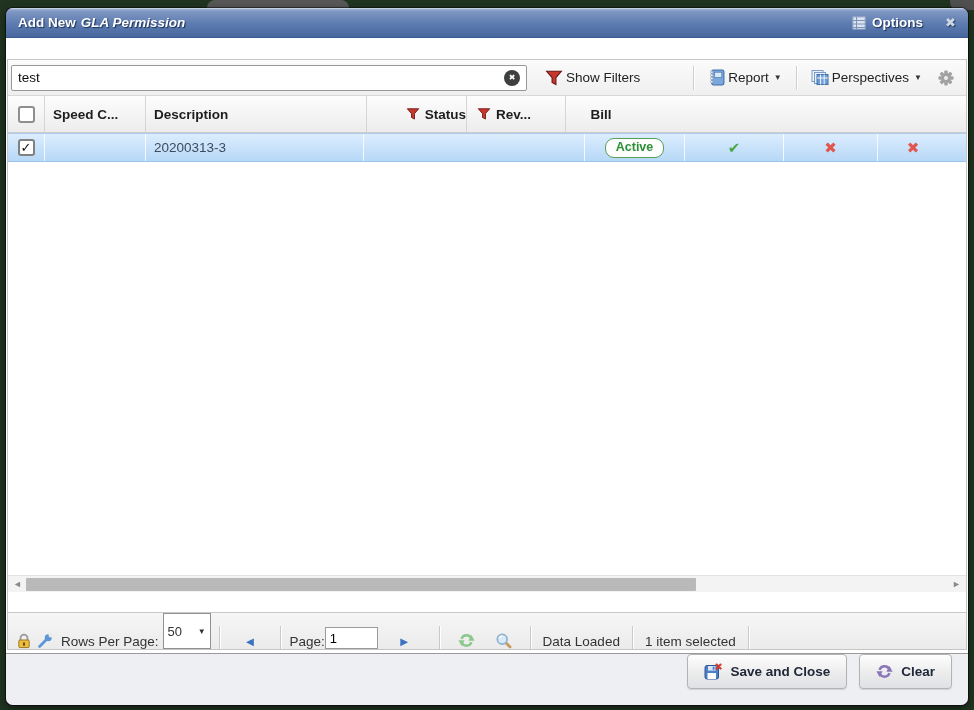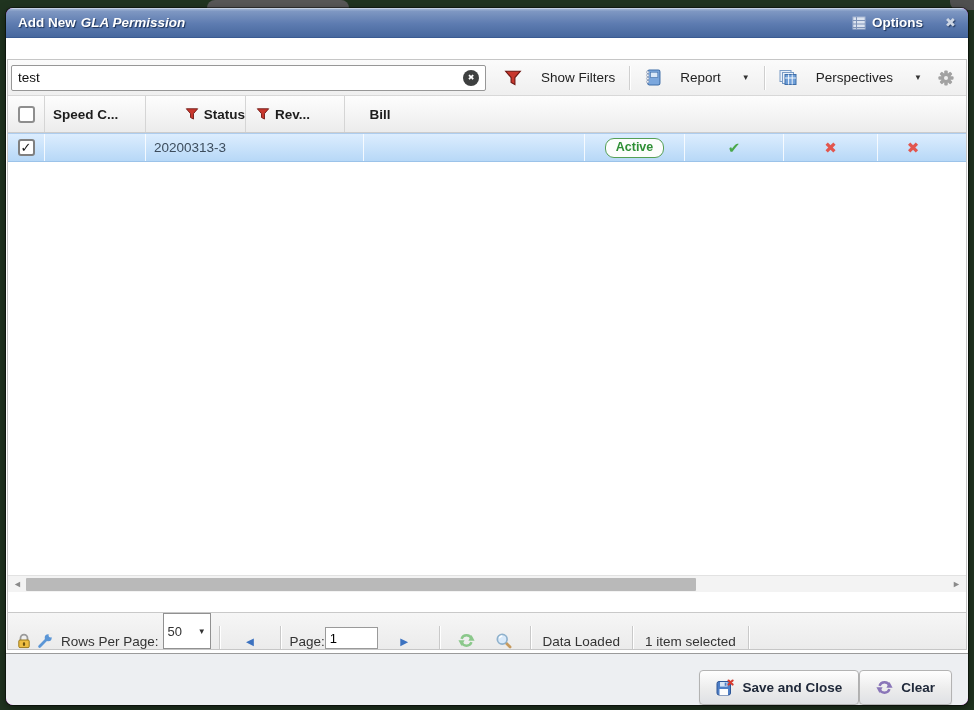--- a/index.html
+++ b/index.html
@@ -29,21 +29,21 @@
 
   
   .toolbar { flex:0 0 36px; background:linear-gradient(#fbfbfb,#efefef); border-bottom:1px solid #d8d8d8;
              display:flex; align-items:center; padding:0 8px 0 3px; }
   .search-wrap { position:relative; width:516px; }
   .search-input { width:100%; height:26px; border:1px solid #979797; border-radius:2px; font-family:inherit;
                   font-size:13.5px; padding:0 28px 0 6px; color:#111; outline:none; }
   .search-clear { position:absolute; right:7px; top:50%; transform:translateY(-50%); width:16px; height:16px;
                   background:#3e4040; border-radius:50%; display:flex; align-items:center; justify-content:center; cursor:pointer; }
   .search-clear span { color:#fff; font-size:8px; font-weight:bold; line-height:1; }
-  .tb-item { display:flex; align-items:center; gap:19px; font-size:13.5px; color:#222; cursor:pointer; padding:0 8px; white-space:nowrap; }
+  .tb-item { display:flex; align-items:center; gap:3px; font-size:13.5px; color:#222; cursor:pointer; padding:0 8px; white-space:nowrap; }
   .tb-item .caret { font-size:8px; color:#333; margin-left:2px; }
   .tb-group { margin-left:auto; display:flex; align-items:center; }
   .tb-sep { width:1px; height:24px; background:#cfcfcf; box-shadow:1px 0 0 #fff; margin:0 6px; }
   .gear-btn { margin:0 4px 0 8px; cursor:pointer; display:flex; }
 
   
   .ghead { flex:0 0 37px; display:flex; background:linear-gradient(#fdfdfd,#ececec); border-bottom:1px solid #cccccc;
            font-weight:bold; font-size:13.5px; color:#1d1d1d; }
   .ghead .cell { display:flex; align-items:center; border-right:1px solid #d5d5d5; padding-left:8px; cursor:pointer; overflow:hidden; white-space:nowrap; }
   .ghead .cell.ctr { justify-content:center; padding-left:0; }
@@ -84,22 +84,22 @@
   .p-sep { width:1px; height:23px; background:#c9c9c9; box-shadow:1px 0 0 #fff; margin:0 8px; }
   .rpp-label { margin:0 4px 0 3px; }
   .rpp-select { width:48px; height:36px; background:#fff; border:1px solid #919191; display:flex; align-items:center;
                 padding:0 4px; cursor:pointer; font-size:13px; }
   .rpp-select .caret { margin-left:auto; font-size:8px; color:#333; }
   .pg-arrow { color:#3c72c0; font-size:13px; cursor:pointer; padding:0 16px; }
   .page-input { width:53px; height:22px; border:1px solid #9a9a9a; font-family:inherit; font-size:13px; padding:0 4px; outline:none; }
   .status-txt { padding:0 4px; white-space:nowrap; }
 
   
-  .footer { flex:0 0 52px; background:#edeff2; border-top:1px solid #9b9b9b; display:flex; align-items:flex-end;
-            justify-content:flex-end; padding:0 16px; gap:0; }
+  .footer { flex:0 0 52px; background:#edeff2; border-top:1px solid #9b9b9b; display:flex; align-items:flex-start;
+            justify-content:flex-end; padding:0 16px; gap:12px; }
   .btn { display:flex; align-items:center; gap:8px; height:35px; padding:0 16px; border:1px solid #b3b3b3; border-radius:4px;
          background:linear-gradient(#fefefe,#ececec 55%,#dfe1e5); font-family:inherit; font-size:13.5px; font-weight:bold;
          color:#20293a; cursor:pointer; box-shadow:0 1px 1px rgba(0,0,0,.12); }
 </style>
 </head>
 <body>
 
 <div class="screen">
   <div class="bg-tab"></div>
   <div class="bg-corner"></div>
@@ -178,20 +178,23 @@
           </div>
         </div>
 
         <div class="ghead">
           <div class="cell c-chk">
             <span class="cbox" style="border-color:#8e8e8e"></span>
           </div>
           <div class="cell c-speed">
             <span>Speed C...</span>
           </div>
+          <div class="cell c-desc">
+            <span>Description</span>
+          </div>
           <div class="cell c-status" style="padding-left:10px">
             <svg class="hfunnel" width="14" height="14" viewBox="0 0 16 16">
               <path d="M1.5 2 H14.5 L9.7 7.6 V13.8 L6.3 12 V7.6 Z" fill="#c8372d" stroke="#6e1712" stroke-width="1"></path>
             </svg>
             <span>Status</span>
           </div>
           <div class="cell c-rev" style="padding-left:10px">
             <svg class="hfunnel" width="14" height="14" viewBox="0 0 16 16">
               <path d="M1.5 2 H14.5 L9.7 7.6 V13.8 L6.3 12 V7.6 Z" fill="#c8372d" stroke="#6e1712" stroke-width="1"></path>
             </svg>

